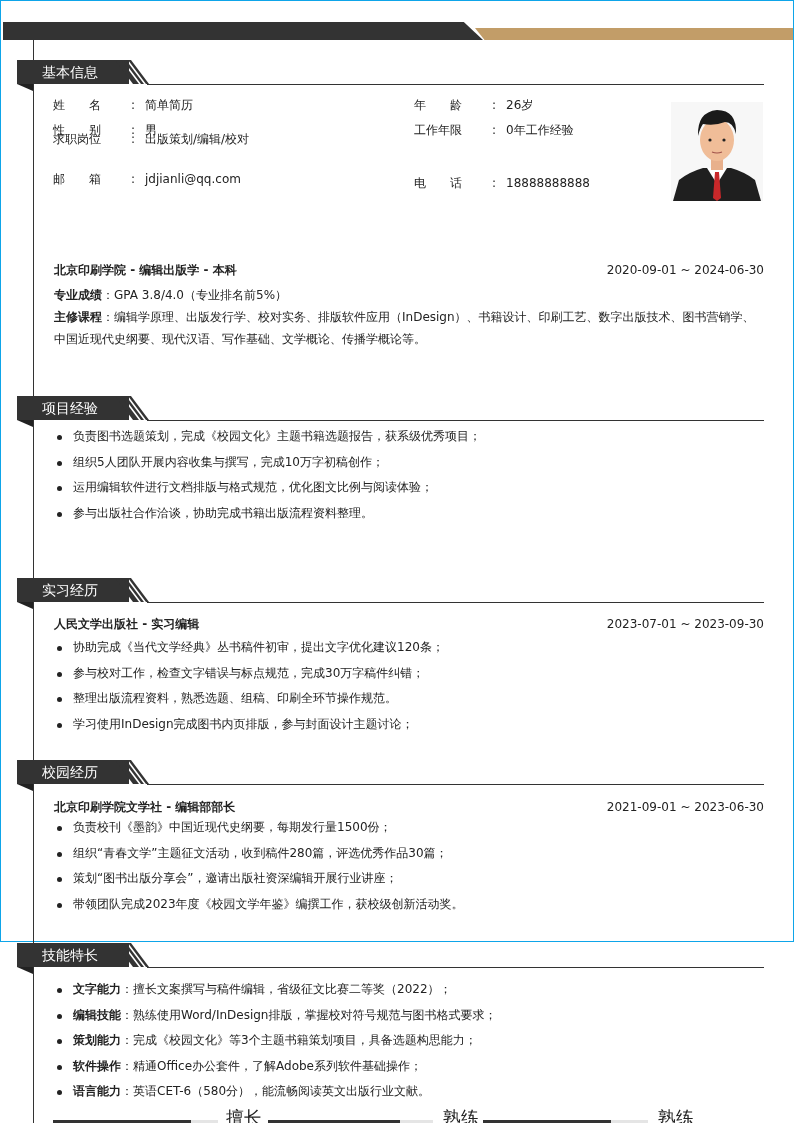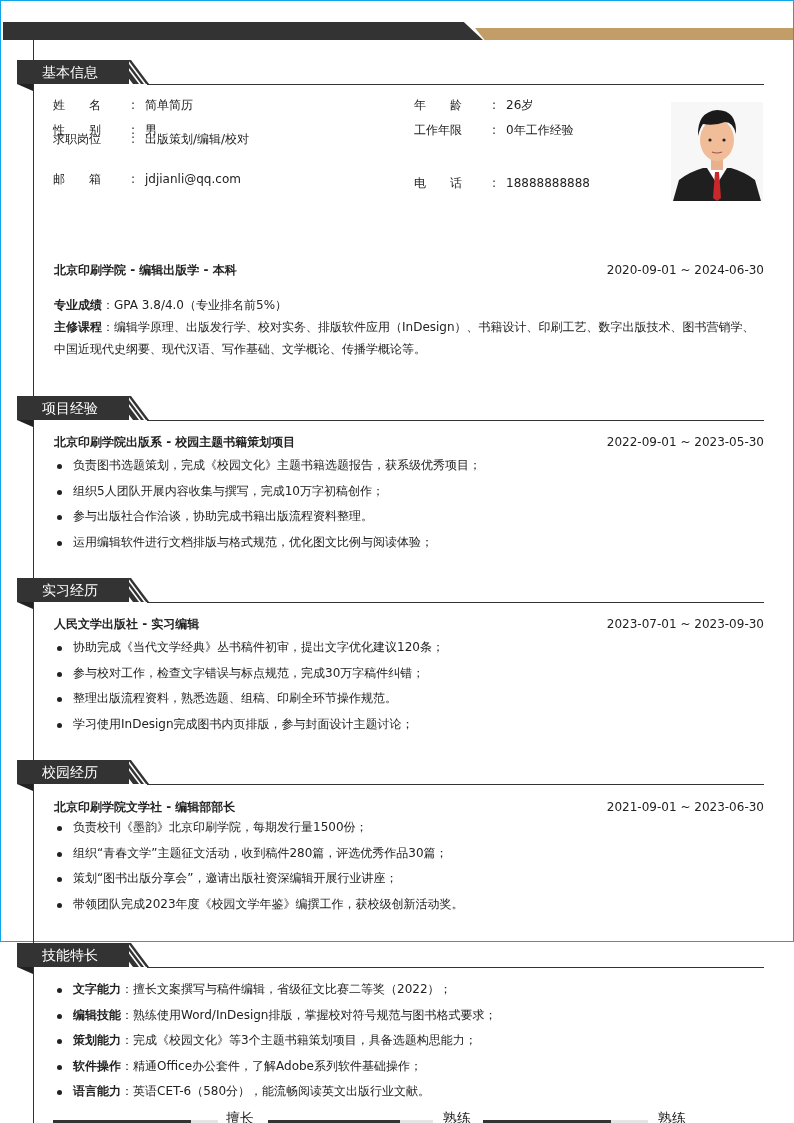--- a/index.html
+++ b/index.html
@@ -23,21 +23,21 @@
   .info-grid { position:absolute; left:52px; top:95px; font-size:12px; }
   .info-row { position:absolute; white-space:nowrap; height:18px; line-height:18px; }
   .lbl { display:inline-block; width:78px; letter-spacing:0; }
   .colon { display:inline-block; width:14px; }
   .photo { position:absolute; left:670px; top:101px; width:92px; height:99px; background:#f6f6f6; overflow:hidden; }
   .edu-p { margin-left:37px; font-size:12px; line-height:22px; }
   .edu-p b { font-weight:bold; }
   .skill-bars { position:absolute; top:1111px; left:52px; width:720px; height:12px; }
   .sb { position:absolute; top:8px; height:4px; background:#333; }
   .sb-bg { position:absolute; top:8px; height:4px; background:#e5e5e5; }
-  .sb-lbl { position:absolute; top:0; font-size:14px; line-height:12px; }
+  .sb-lbl { position:absolute; top:0; font-size:18px; line-height:12px; }
 </style>
 </head>
 <body>
 
 <div class="page">
   <div class="top-bar-dark"></div>
   <div class="top-bar-gold"></div>
   <div class="vline"></div>
 
   <div class="section" style="top:59px;">
@@ -73,43 +73,39 @@
       <circle cx="53" cy="38" r="1.6" fill="#222"></circle>
       <path d="M41 50 Q46 52 51 50" stroke="#a0524a" stroke-width="1.2" fill="none"></path>
     </svg>
   </div>
 
   <div class="section" style="top:248px;">
     <div class="row-title" style="margin-top:13px;">
       <span>北京印刷学院 - 编辑出版学 - 本科</span>
       <span class="date">2020-09-01 ~ 2024-06-30</span>
     </div>
-    <div class="edu-p" style="margin-top:16px;"><b>专业成绩</b><span>：GPA 3.8/4.0（专业排名前5%）</span></div>
+    <div class="edu-p" style="margin-top:6px;"><b>专业成绩</b><span>：GPA 3.8/4.0（专业排名前5%）</span></div>
     <div class="edu-p"><b>主修课程</b><span>：编辑学原理、出版发行学、校对实务、排版软件应用（InDesign）、书籍设计、印刷工艺、数字出版技术、图书营销学、中国近现代史纲要、现代汉语、写作基础、文学概论、传播学概论等。</span></div>
   </div>
 
   <div class="section" style="top:395px;">
     <div class="sec-head">
       <div class="sec-tab">项目经验</div>
       <svg class="stripes" viewBox="0 0 40 24">
           <polygon points="0,0 6,0 24,24 18,24" fill="#333"></polygon>
           <polygon points="8,0 11,0 29,24 26,24" fill="#333"></polygon>
           <polygon points="13,0 16,0 34,24 31,24" fill="#333"></polygon>
         </svg>
       <div class="sec-line"></div>
     </div>
-    <div class="row-title" style="margin-top:13px;">
-      <span>北京印刷学院出版系 - 校园主题书籍策划项目</span>
-      <span class="date">2022-09-01 ~ 2023-05-30</span>
-    </div>
     <ul class="bul" style="margin-top:3px;">
       <li>负责图书选题策划，完成《校园文化》主题书籍选题报告，获系级优秀项目；</li>
       <li>组织5人团队开展内容收集与撰写，完成10万字初稿创作；</li>
+      <li>运用编辑软件进行文档排版与格式规范，优化图文比例与阅读体验；</li>
       <li>参与出版社合作洽谈，协助完成书籍出版流程资料整理。</li>
-      <li>运用编辑软件进行文档排版与格式规范，优化图文比例与阅读体验；</li>
     </ul>
   </div>
 
   <div class="section" style="top:577px;">
     <div class="sec-head">
       <div class="sec-tab">实习经历</div>
       <svg class="stripes" viewBox="0 0 40 24">
           <polygon points="0,0 6,0 24,24 18,24" fill="#333"></polygon>
           <polygon points="8,0 11,0 29,24 26,24" fill="#333"></polygon>
           <polygon points="13,0 16,0 34,24 31,24" fill="#333"></polygon>
@@ -136,21 +132,21 @@
           <polygon points="8,0 11,0 29,24 26,24" fill="#333"></polygon>
           <polygon points="13,0 16,0 34,24 31,24" fill="#333"></polygon>
         </svg>
       <div class="sec-line"></div>
     </div>
     <div class="row-title" style="margin-top:14px;">
       <span>北京印刷学院文学社 - 编辑部部长</span>
       <span class="date">2021-09-01 ~ 2023-06-30</span>
     </div>
     <ul class="bul" style="margin-top:0px;">
-      <li>负责校刊《墨韵》北京印刷学院，每期发行量1500份；</li>
+      <li>负责校刊《墨韵》中国近现代史纲要，每期发行量1500份；</li>
       <li>组织“青春文学”主题征文活动，收到稿件280篇，评选优秀作品30篇；</li>
       <li>策划“图书出版分享会”，邀请出版社资深编辑开展行业讲座；</li>
       <li>带领团队完成2023年度《校园文学年鉴》编撰工作，获校级创新活动奖。</li>
     </ul>
   </div>
 
   <div class="section" style="top:942px;">
     <div class="sec-head">
       <div class="sec-tab">技能特长</div>
       <svg class="stripes" viewBox="0 0 40 24">

